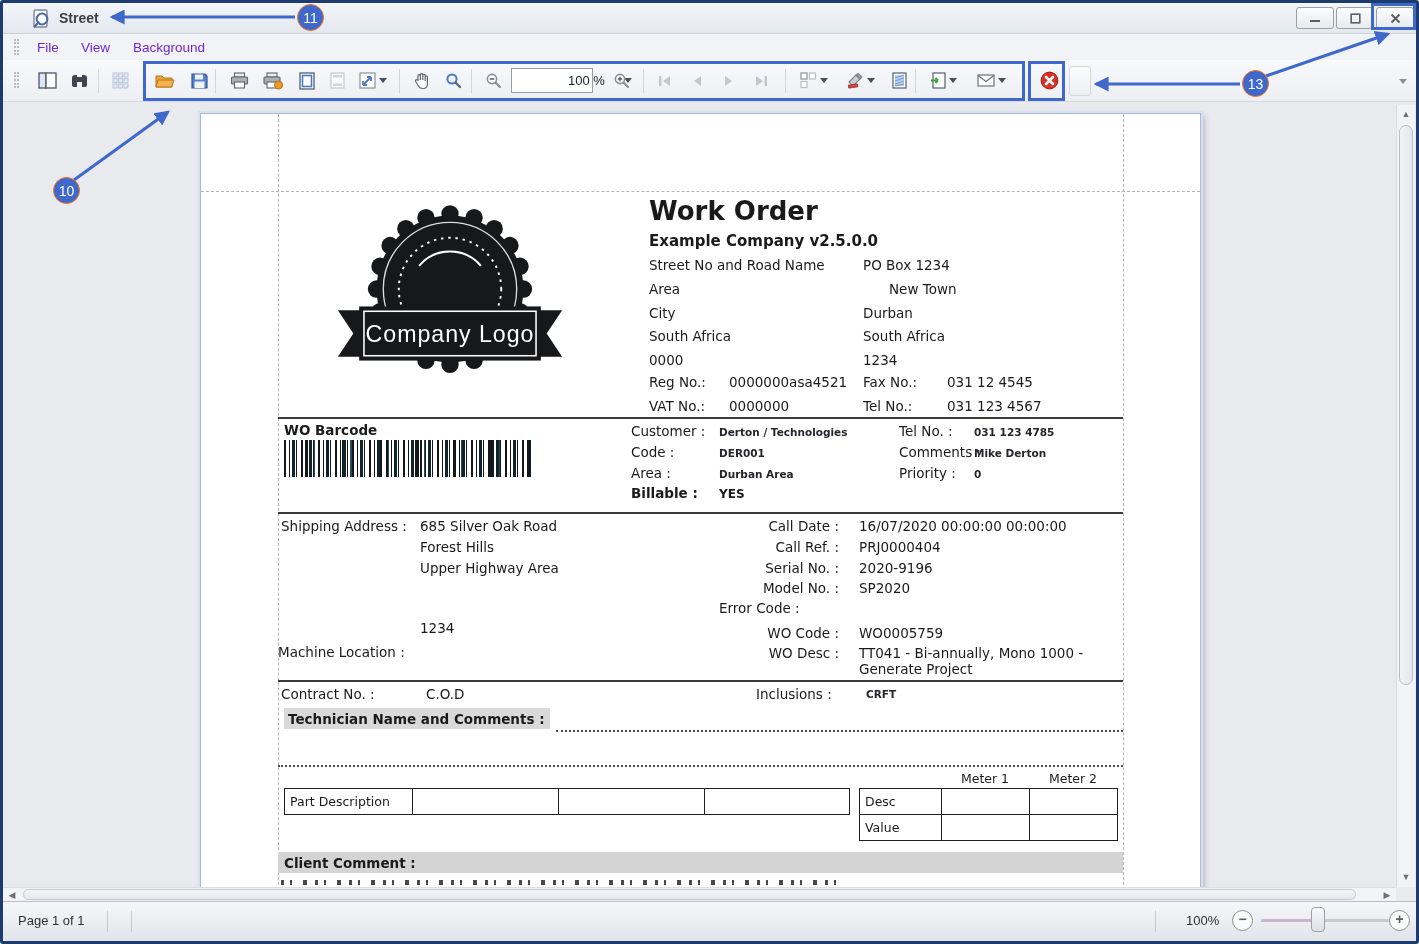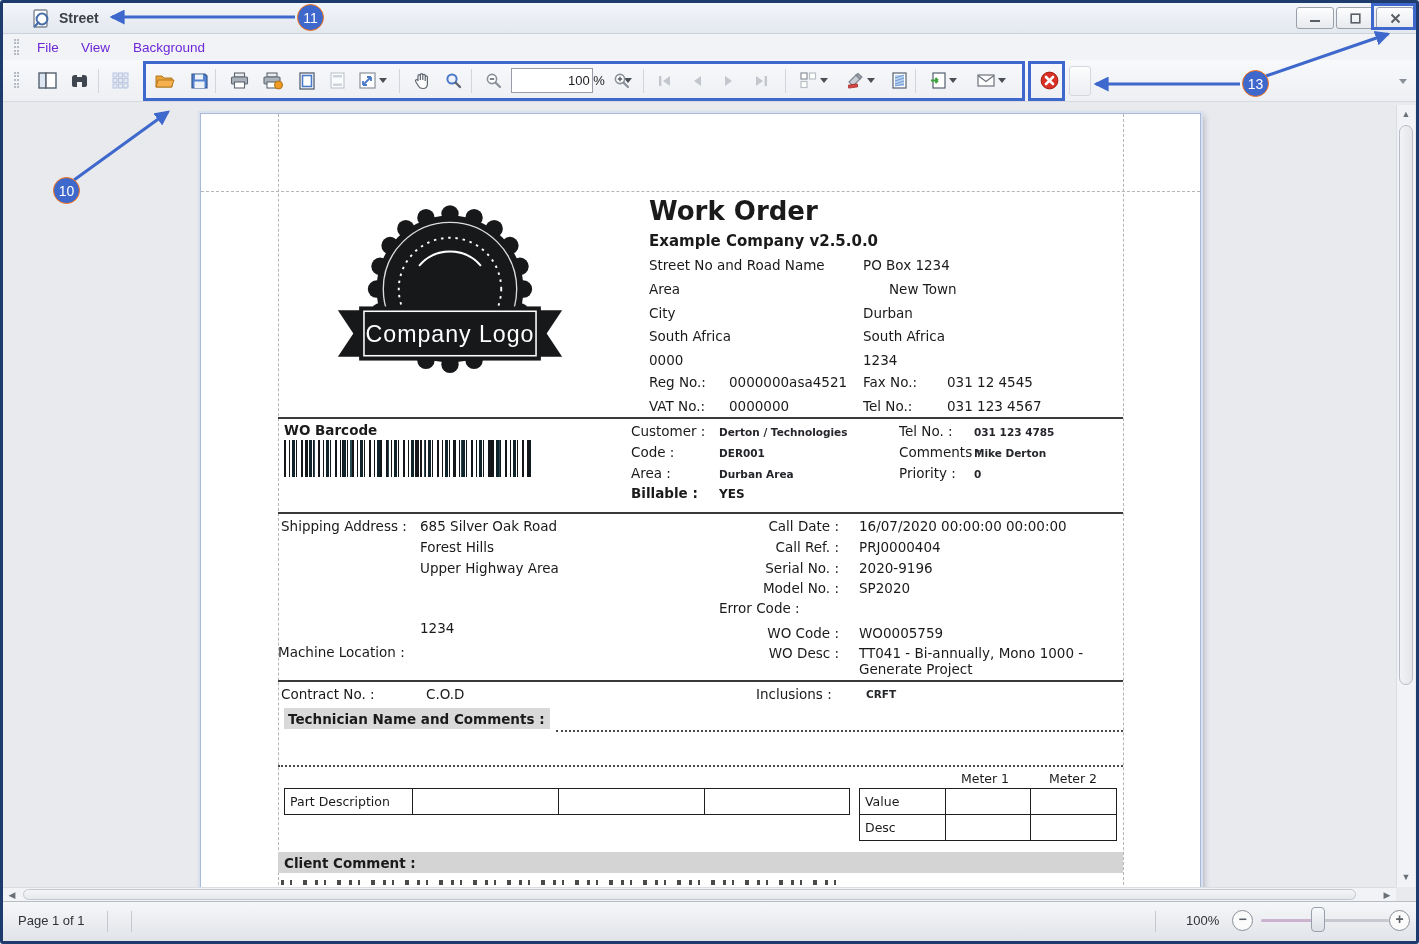--- a/index.html
+++ b/index.html
@@ -455,28 +455,28 @@
           <td style="width:146px"></td>
           <td style="width:146px"></td>
           <td style="width:145px"></td>
         </tr>
       </tbody>
         </table>
 
       <table class="wotable" style="left:658px;top:674px;width:258px">
         <tbody>
             <tr>
+          <td style="width:82px">Desc</td>
+          <td style="width:88px"></td>
+          <td style="width:88px"></td>
+        </tr>
+        <tr>
           <td>Value</td>
           <td></td>
           <td></td>
-        </tr>
-        <tr>
-          <td style="width:82px">Desc</td>
-          <td style="width:88px"></td>
-          <td style="width:88px"></td>
         </tr>
       </tbody>
         </table>
 
       <div class="band" style="left:77px;top:738px;width:845px;height:21px;background:#d4d4d4"></div>
       <div class="doc b" style="left:83px;top:741px;font-size:13.5px">Client Comment :</div>
 
       <div class="cliptext" style="left:80px;top:766px;width:565px"></div>
     </div>
 

